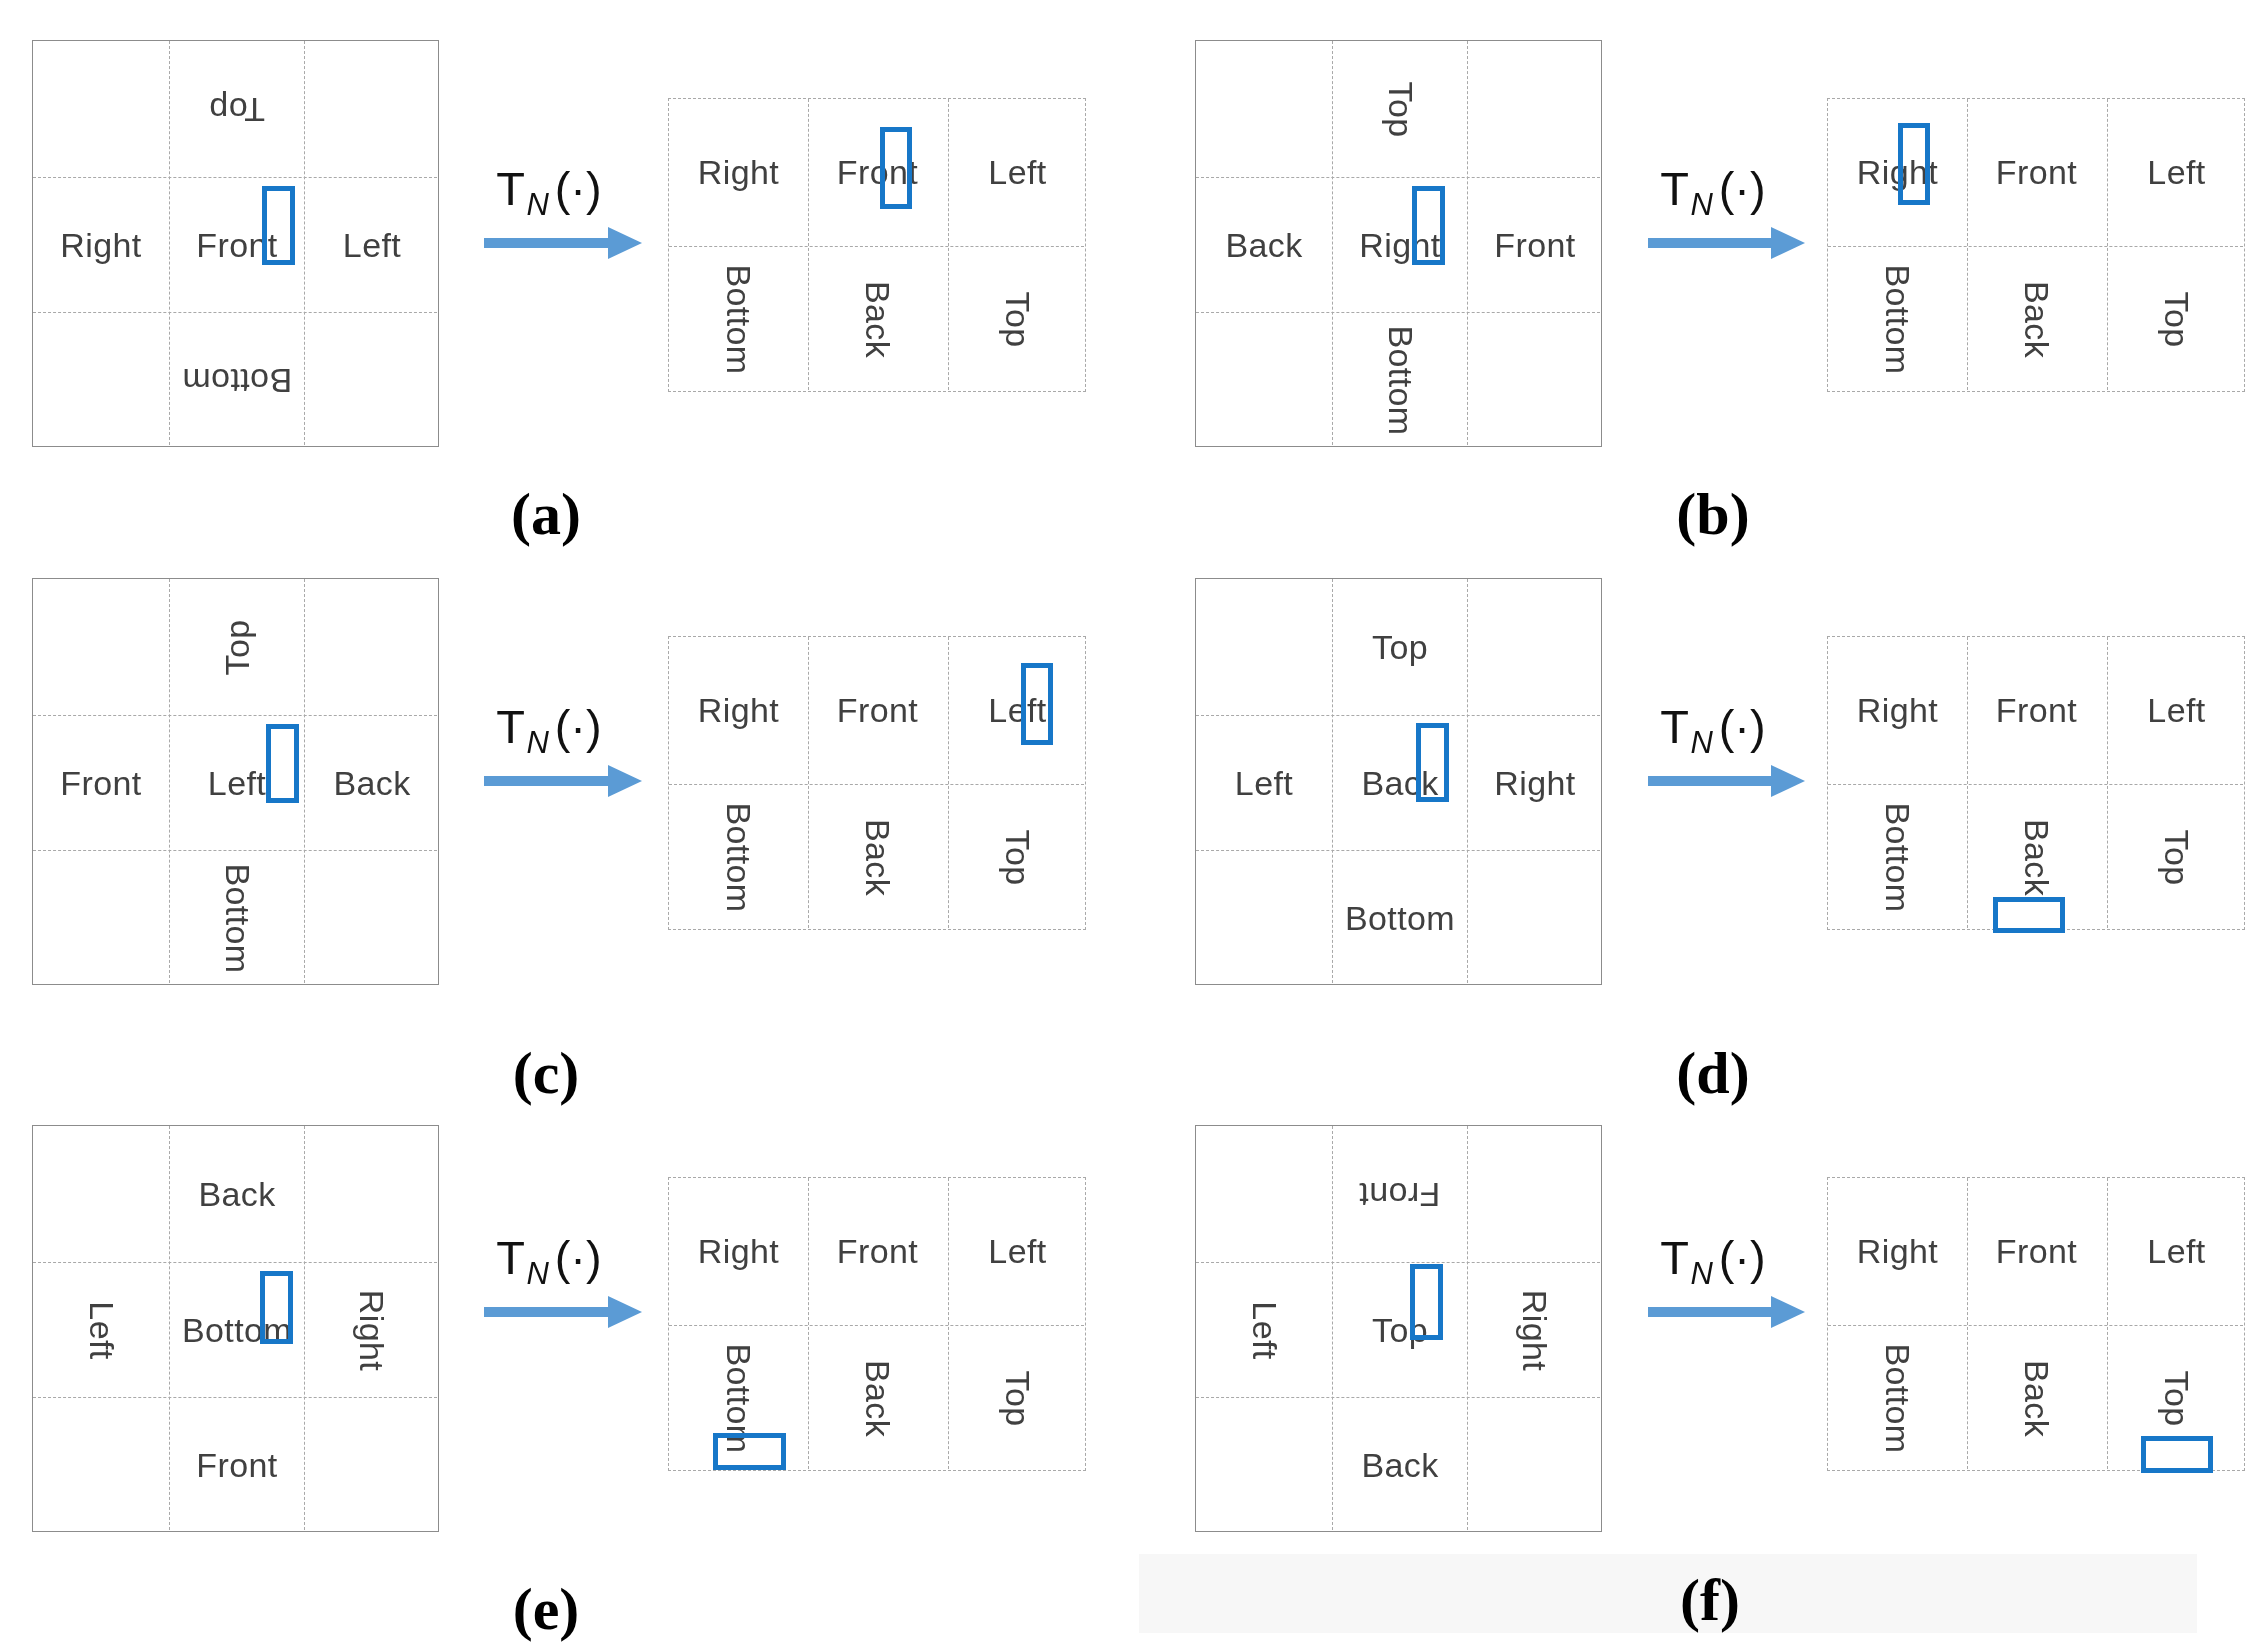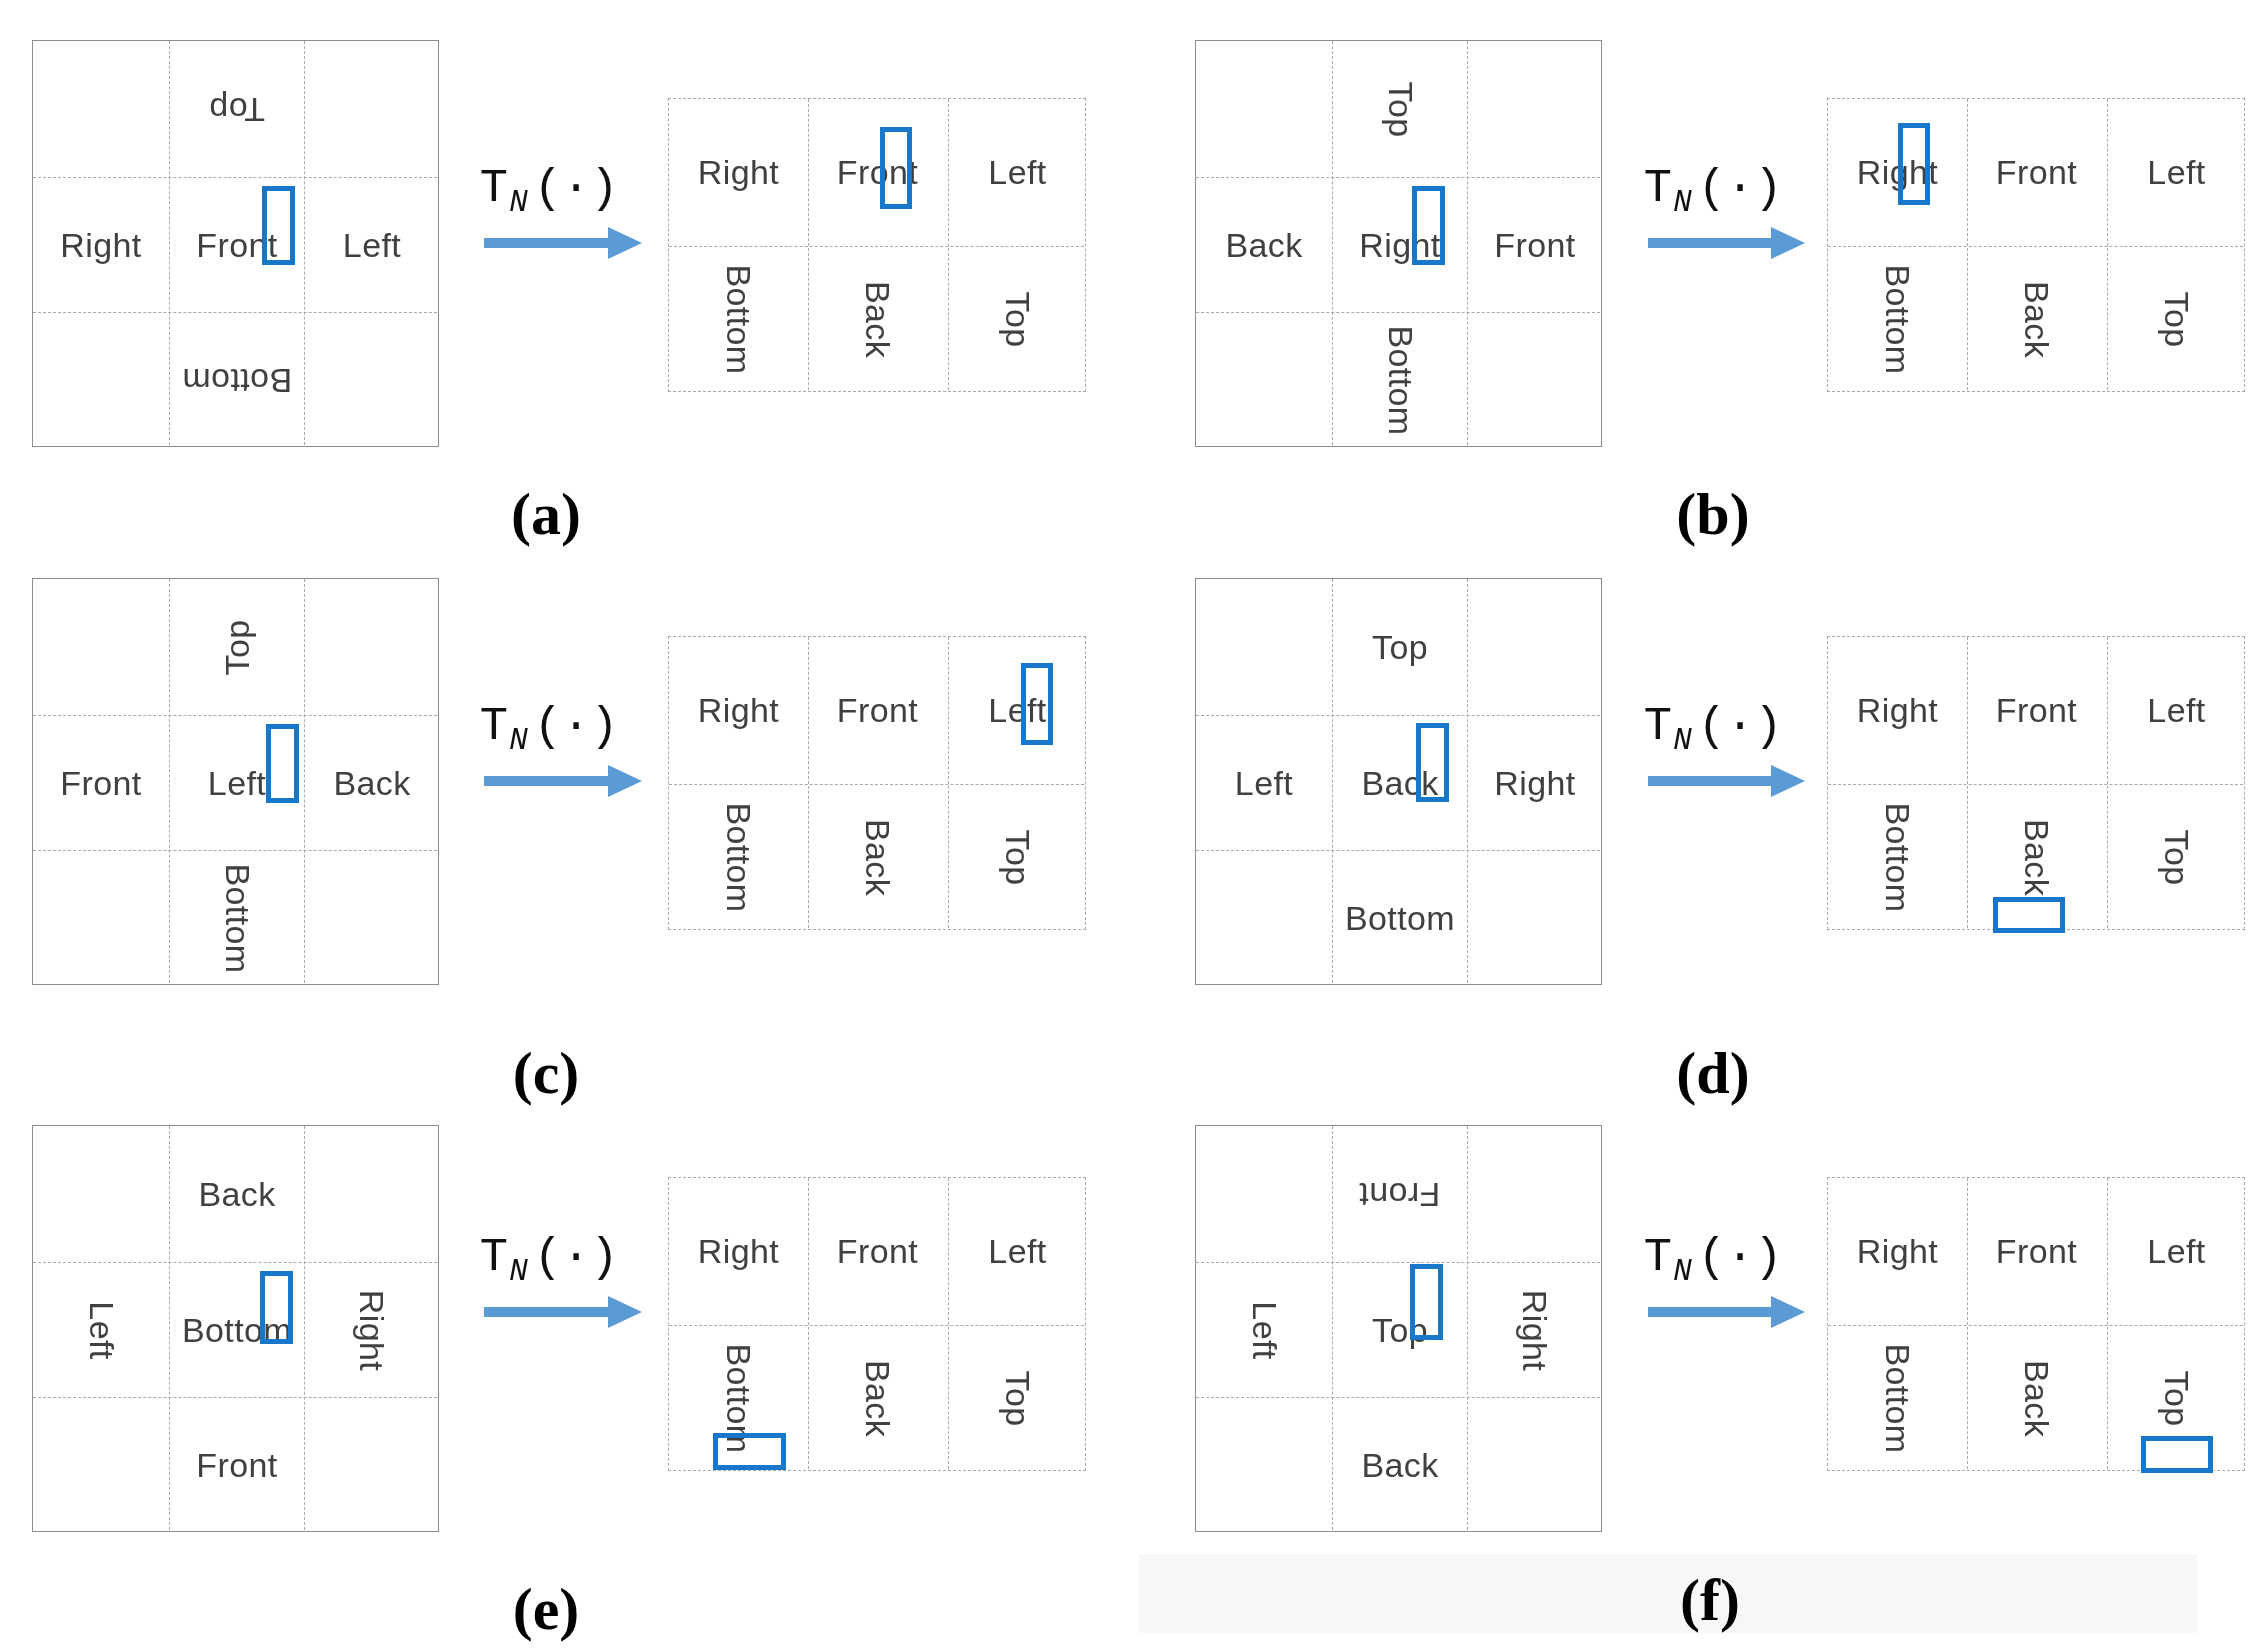--- a/index.html
+++ b/index.html
@@ -15,21 +15,21 @@
   .cell{position:absolute;display:flex;align-items:center;justify-content:center;box-sizing:border-box;}
   .face-label{font-size:34px;color:#404040;letter-spacing:0.4px;white-space:nowrap;}
   .rot90{transform:rotate(90deg);}
   .rotm90{transform:rotate(-90deg);}
   .rot180{transform:rotate(180deg);}
   .hl{position:absolute;border:5.1px solid #1777c8;box-sizing:border-box;background:transparent;}
   .arrow-line{position:absolute;background:#5b9bd5;height:10.3px;}
   .arrow-head{position:absolute;width:0;height:0;border-top:16px solid transparent;
               border-bottom:16px solid transparent;border-left:34px solid #5b9bd5;}
   .arrow-label{position:absolute;transform:translate(-50%,-50%);white-space:nowrap;color:#111;
-               font-family:Liberation Mono, monospace;font-size:47px;}
+               font-family:Liberation Sans, sans-serif;font-size:47px;}
   .arrow-label .sub{font-size:31px;font-style:italic;position:relative;top:10.3px;left:1.5px;}
   .arrow-label .args{margin-left:7.3px;}
   .caption{position:absolute;transform:translate(-50%,-50%);font-family:"Liberation Serif",serif;
            font-weight:bold;font-size:60px;color:#000;white-space:nowrap;}
 </style>
 </head>
 <body>
 
 <div class="page" id="page">
     <div class="band" style="left: 1139px; top: 1554px; width: 1058px; height: 79px; position: absolute; background: rgb(247, 247, 247);"></div>

